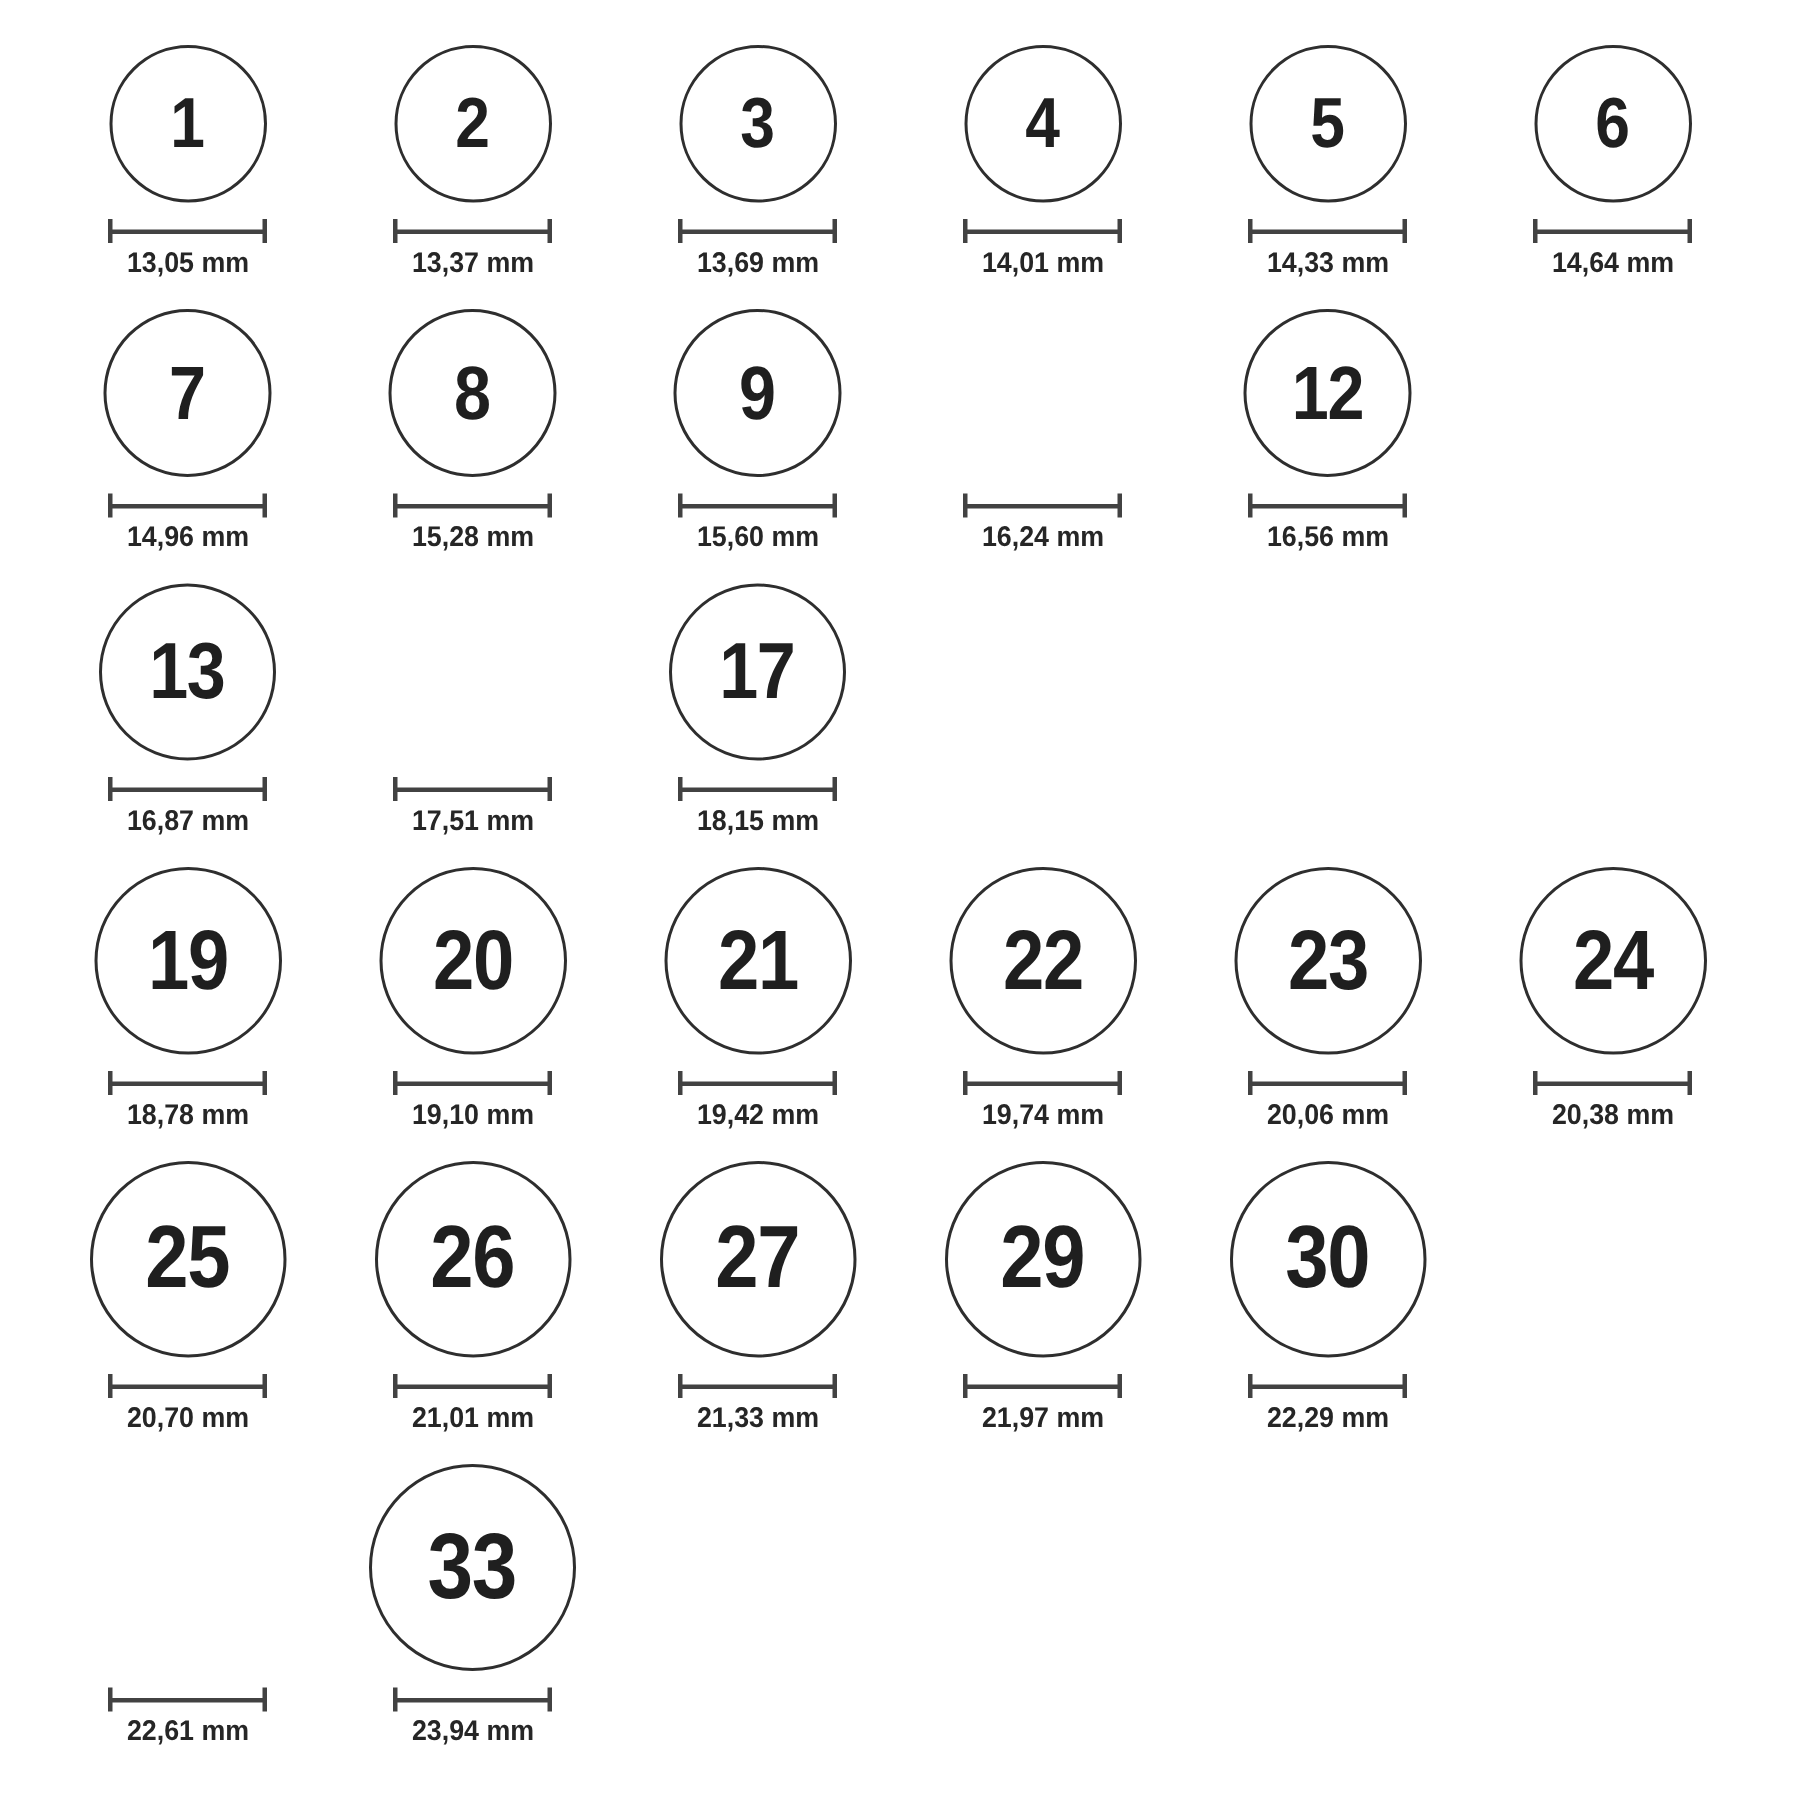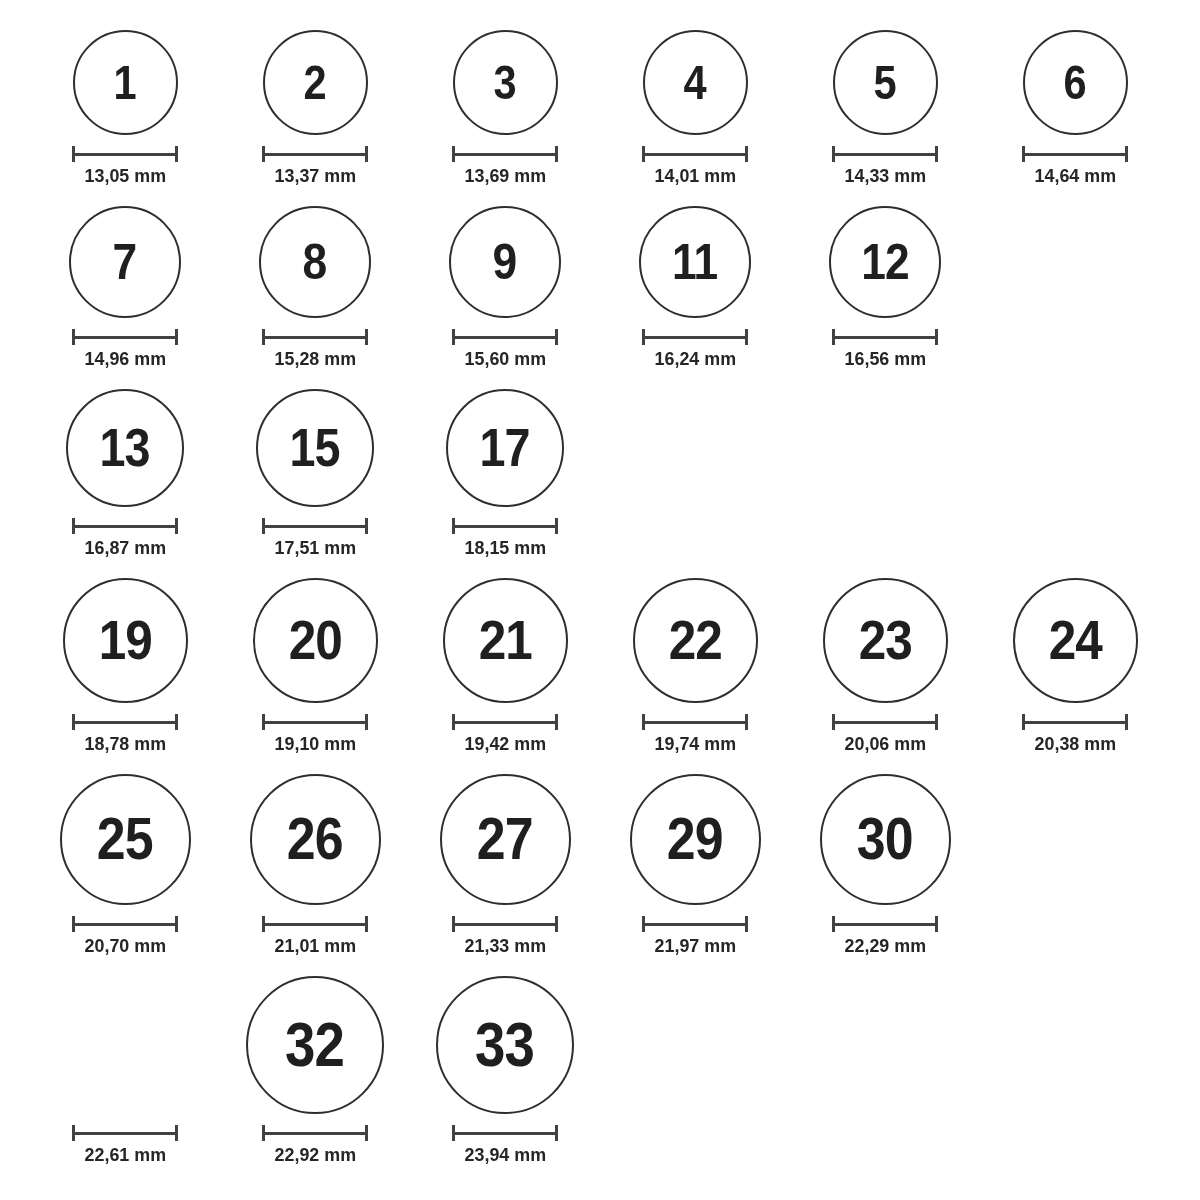--- a/index.html
+++ b/index.html
@@ -179,23 +179,20 @@
       <span class="num">9</span>
     </div>
     <div class="dim">
       <span class="tick tick-left"></span>
       <span class="bar"></span>
       <span class="tick tick-right"></span>
     </div>
     <div class="mm">15,60 mm</div>
   </div>
       <div class="cell">
-    <div class="circle" style="--d: 112px;">
-      <span class="num">11</span>
-    </div>
     <div class="dim">
       <span class="tick tick-left"></span>
       <span class="bar"></span>
       <span class="tick tick-right"></span>
     </div>
     <div class="mm">16,24 mm</div>
   </div>
       <div class="cell">
     <div class="circle" style="--d: 112px;">
       <span class="num">12</span>
@@ -214,23 +211,20 @@
       <span class="num">13</span>
     </div>
     <div class="dim">
       <span class="tick tick-left"></span>
       <span class="bar"></span>
       <span class="tick tick-right"></span>
     </div>
     <div class="mm">16,87 mm</div>
   </div>
       <div class="cell">
-    <div class="circle" style="--d: 118px;">
-      <span class="num">15</span>
-    </div>
     <div class="dim">
       <span class="tick tick-left"></span>
       <span class="bar"></span>
       <span class="tick tick-right"></span>
     </div>
     <div class="mm">17,51 mm</div>
   </div>
       <div class="cell">
     <div class="circle" style="--d: 118px;">
       <span class="num">17</span>
@@ -372,31 +366,20 @@
       <div class="cell">
     <div class="dim">
       <span class="tick tick-left"></span>
       <span class="bar"></span>
       <span class="tick tick-right"></span>
     </div>
     <div class="mm">22,61 mm</div>
   </div>
       <div class="cell">
     <div class="circle" style="--d: 138px;">
-      <span class="num">32</span>
-    </div>
-    <div class="dim">
-      <span class="tick tick-left"></span>
-      <span class="bar"></span>
-      <span class="tick tick-right"></span>
-    </div>
-    <div class="mm">22,92 mm</div>
-  </div>
-      <div class="cell">
-    <div class="circle" style="--d: 138px;">
       <span class="num">33</span>
     </div>
     <div class="dim">
       <span class="tick tick-left"></span>
       <span class="bar"></span>
       <span class="tick tick-right"></span>
     </div>
     <div class="mm">23,94 mm</div>
   </div>
     </div>

